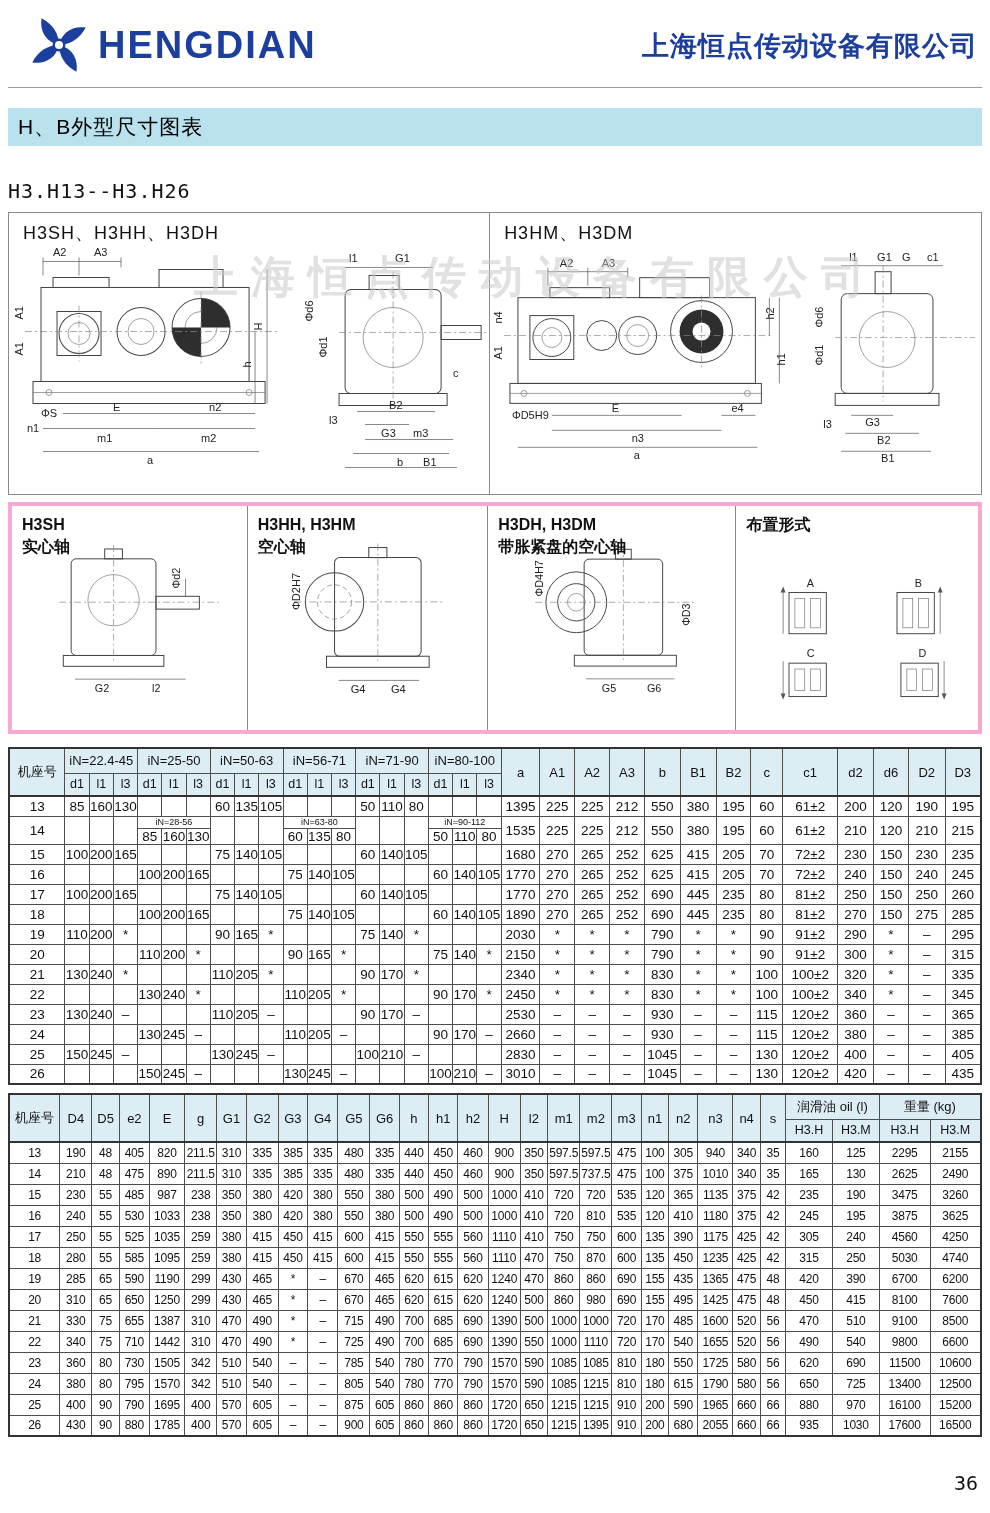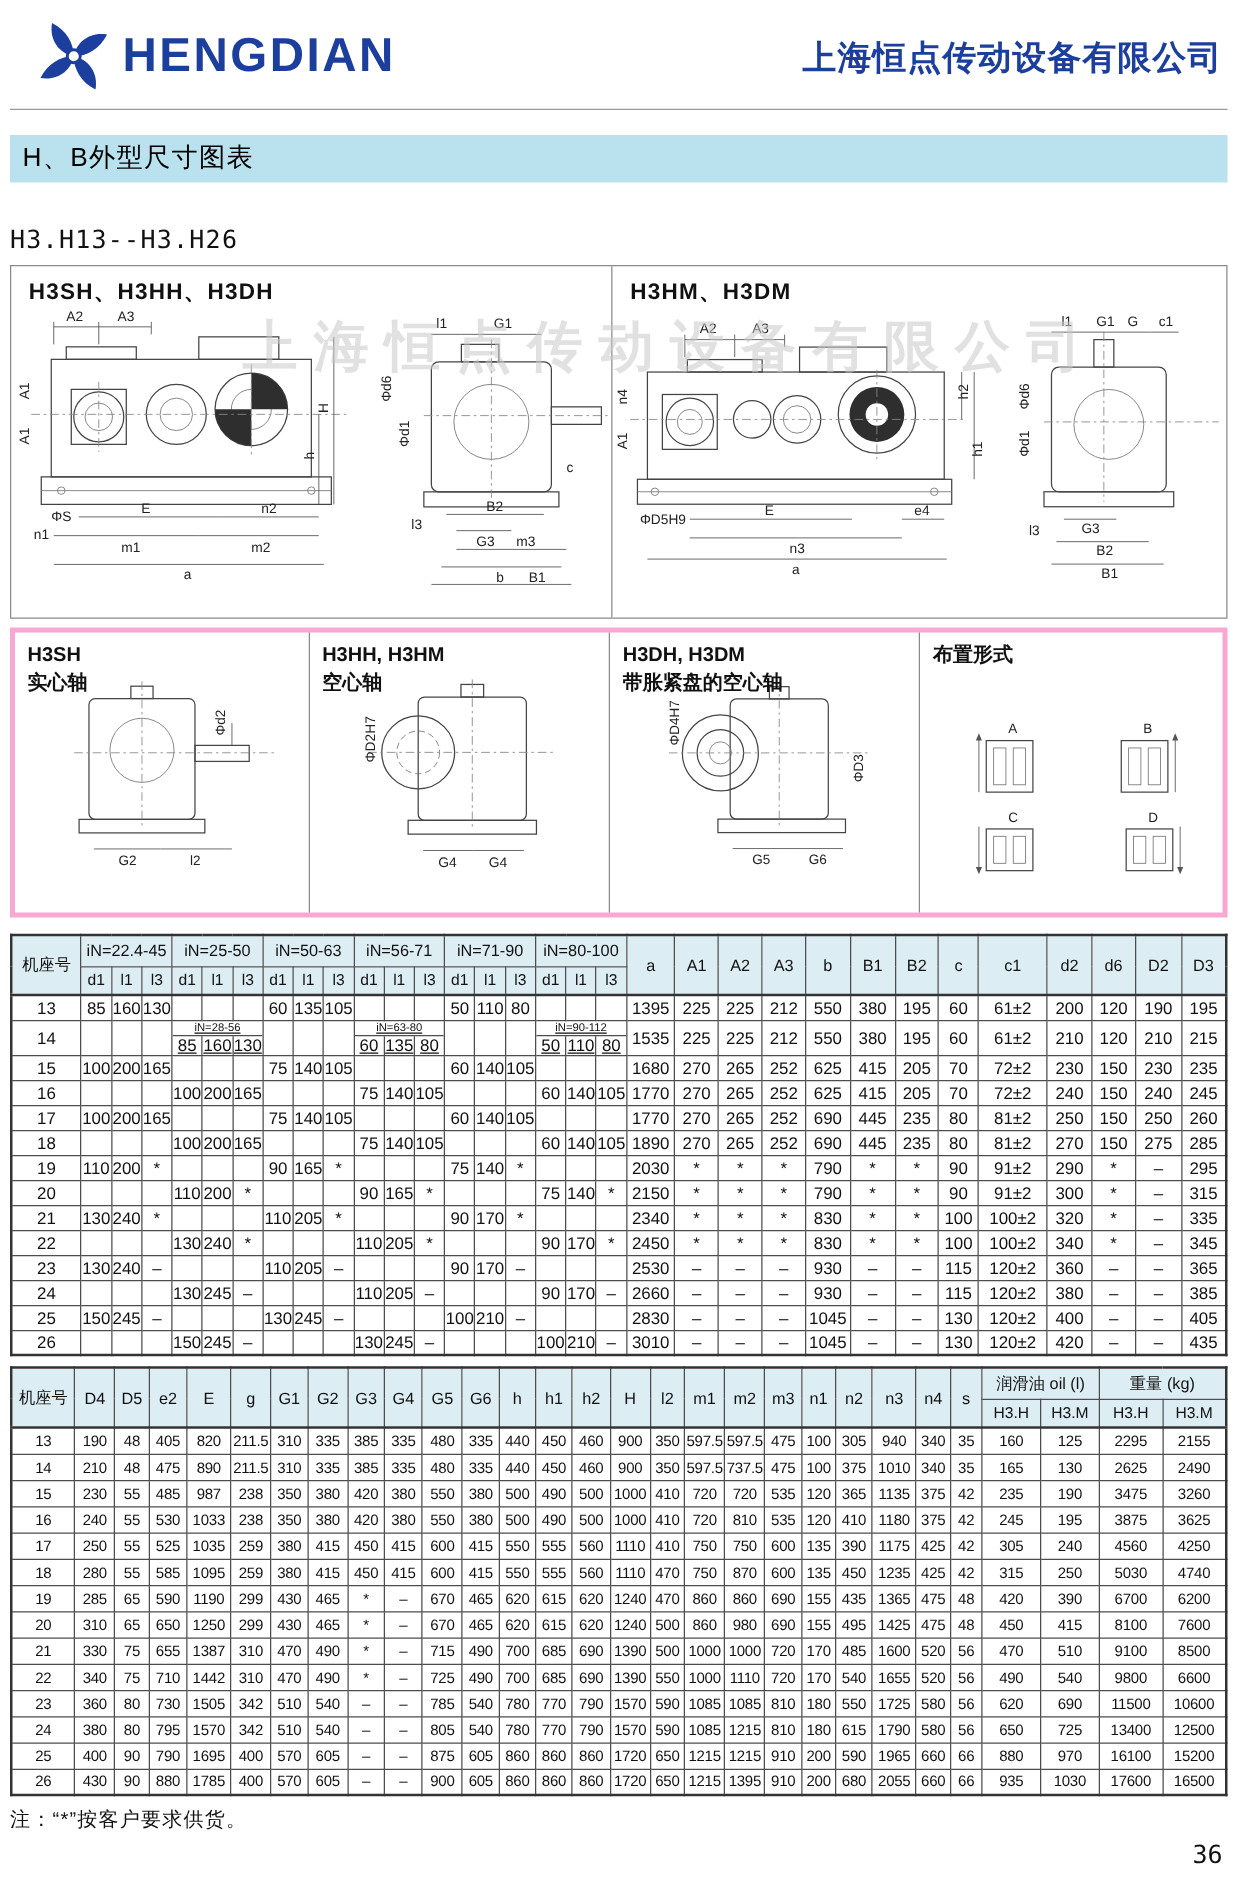--- a/index.html
+++ b/index.html
@@ -26,21 +26,21 @@
   .title-bar{margin-top:20px;height:38px;line-height:38px;background:var(--title-bar-bg);
     font-size:21px;color:#000;padding-left:10px;letter-spacing:1px;}
   .subtitle{margin-top:33px;font-family:"DejaVu Sans Mono","Liberation Mono",monospace;
     font-size:20px;letter-spacing:1px;}
 
   
   .draw-row1{margin-top:9px;border:1px solid #8a8a8a;height:283px;display:flex;position:relative;}
   .draw-row1 .panel{position:relative;height:100%;}
   .draw-row1 .p-left{width:49.5%;border-right:1px solid #8a8a8a;}
   .draw-row1 .p-right{width:50.5%;}
-  .panel-title{position:absolute;left:14px;top:8px;font-size:18px;font-weight:bold;letter-spacing:1px;z-index:2;}
+  .panel-title{position:absolute;left:14px;top:8px;font-size:18px;font-weight:normal;letter-spacing:1px;z-index:2;}
   .watermark{position:absolute;left:185px;top:35px;font-size:44px;font-weight:bold;color:#c9c9c9;
     opacity:.55;letter-spacing:13px;white-space:nowrap;z-index:3;pointer-events:none;}
   .draw-row2{margin-top:7px;border:4px solid #f9a8d4;height:232px;display:flex;}
   .draw-row2 .panel{position:relative;height:100%;border-right:1px solid #8a8a8a;}
   .draw-row2 .panel:last-child{border-right:none;}
   .p2-title{position:absolute;left:10px;top:8px;font-size:16px;font-weight:bold;line-height:22px;z-index:2;}
   .p2-title .cjk{font-weight:bold;font-size:16px;}
   .pw1{width:24.4%;} .pw2{width:24.9%;} .pw3{width:25.7%;} .pw4{width:25%;}
   svg.draw{position:absolute;left:0;top:0;width:100%;height:100%;}
   svg.draw text{font-family:"Liberation Sans",sans-serif;font-size:11px;fill:#222;}
@@ -53,21 +53,21 @@
   table.dimtable{border-collapse:collapse;table-layout:fixed;width:100%;border:2px solid #333;}
   table.dimtable th,table.dimtable td{border:1px solid #4d4d4d;text-align:center;padding:0;
     white-space:nowrap;overflow:hidden;}
   table.dimtable th{background:var(--table-header-bg);font-weight:normal;font-size:13px;height:25px;}
   table.dimtable th.sub{font-size:12.5px;height:23px;}
   table.dimtable thead{border-bottom:2px solid #333;}
   #table1{margin-top:13px;}
   #table1 td{font-size:13.5px;height:20px;}
   #table2{margin-top:8px;}
   #table2 td{font-size:12px;height:21px;letter-spacing:-0.2px;}
-  td.subcell{padding:0;text-decoration:underline;}
+  td.subcell{padding:0;}
   td.subcell .sublab{font-size:9px;line-height:11px;border-bottom:1px solid #4d4d4d;}
   td.subcell .subvals{display:flex;}
   td.subcell .subvals span{flex:1;border-right:1px solid #4d4d4d;font-size:13.5px;}
   td.subcell .subvals span:last-child{border-right:none;}
 
   
   .footnote{margin-top:9px;font-size:16px;letter-spacing:1px;}
   .pageno{position:absolute;right:12px;bottom:18px;font-size:20px;font-family:"DejaVu Sans Mono","Liberation Mono",monospace;}
 </style>
 </head>
@@ -1420,16 +1420,15 @@
           <td>660</td>
           <td>66</td>
           <td>935</td>
           <td>1030</td>
           <td>17600</td>
           <td>16500</td>
         </tr>
       </tbody>
     </table>
 
-  <div class="footnote">注：“*”按客户要求供货。</div>
   <div class="pageno">36</div>
 
 </div>
 
 </body></html>

